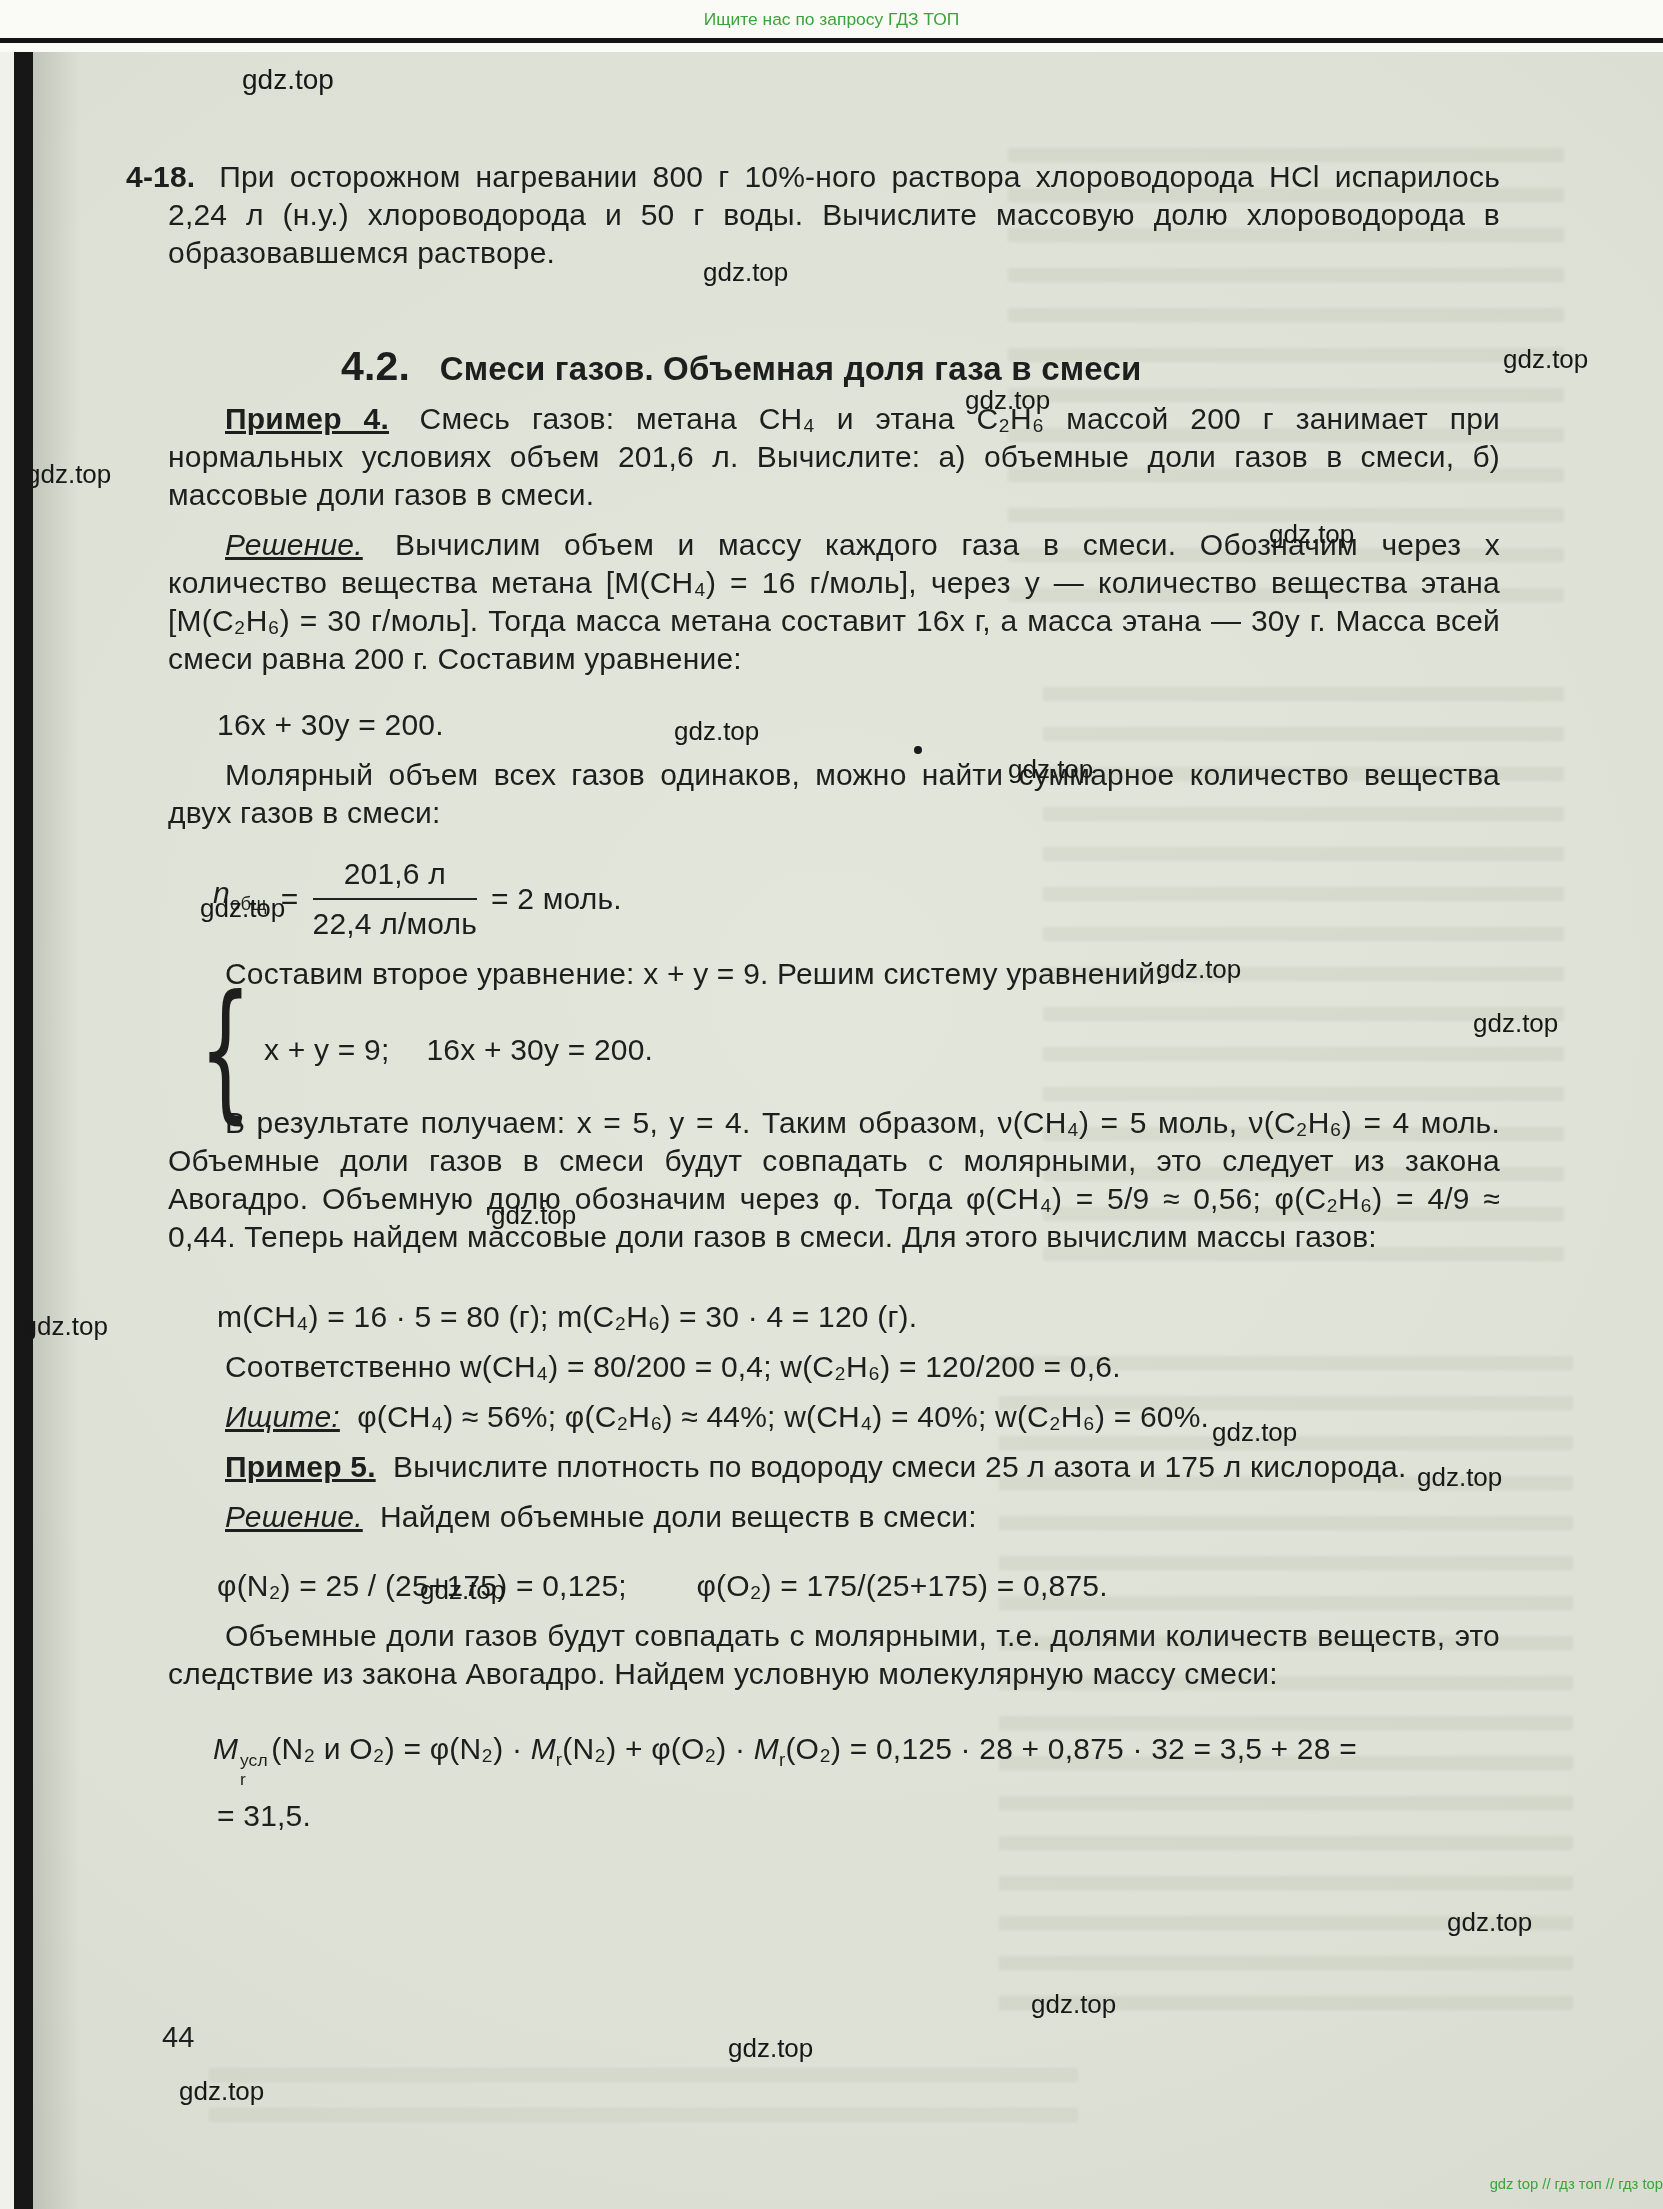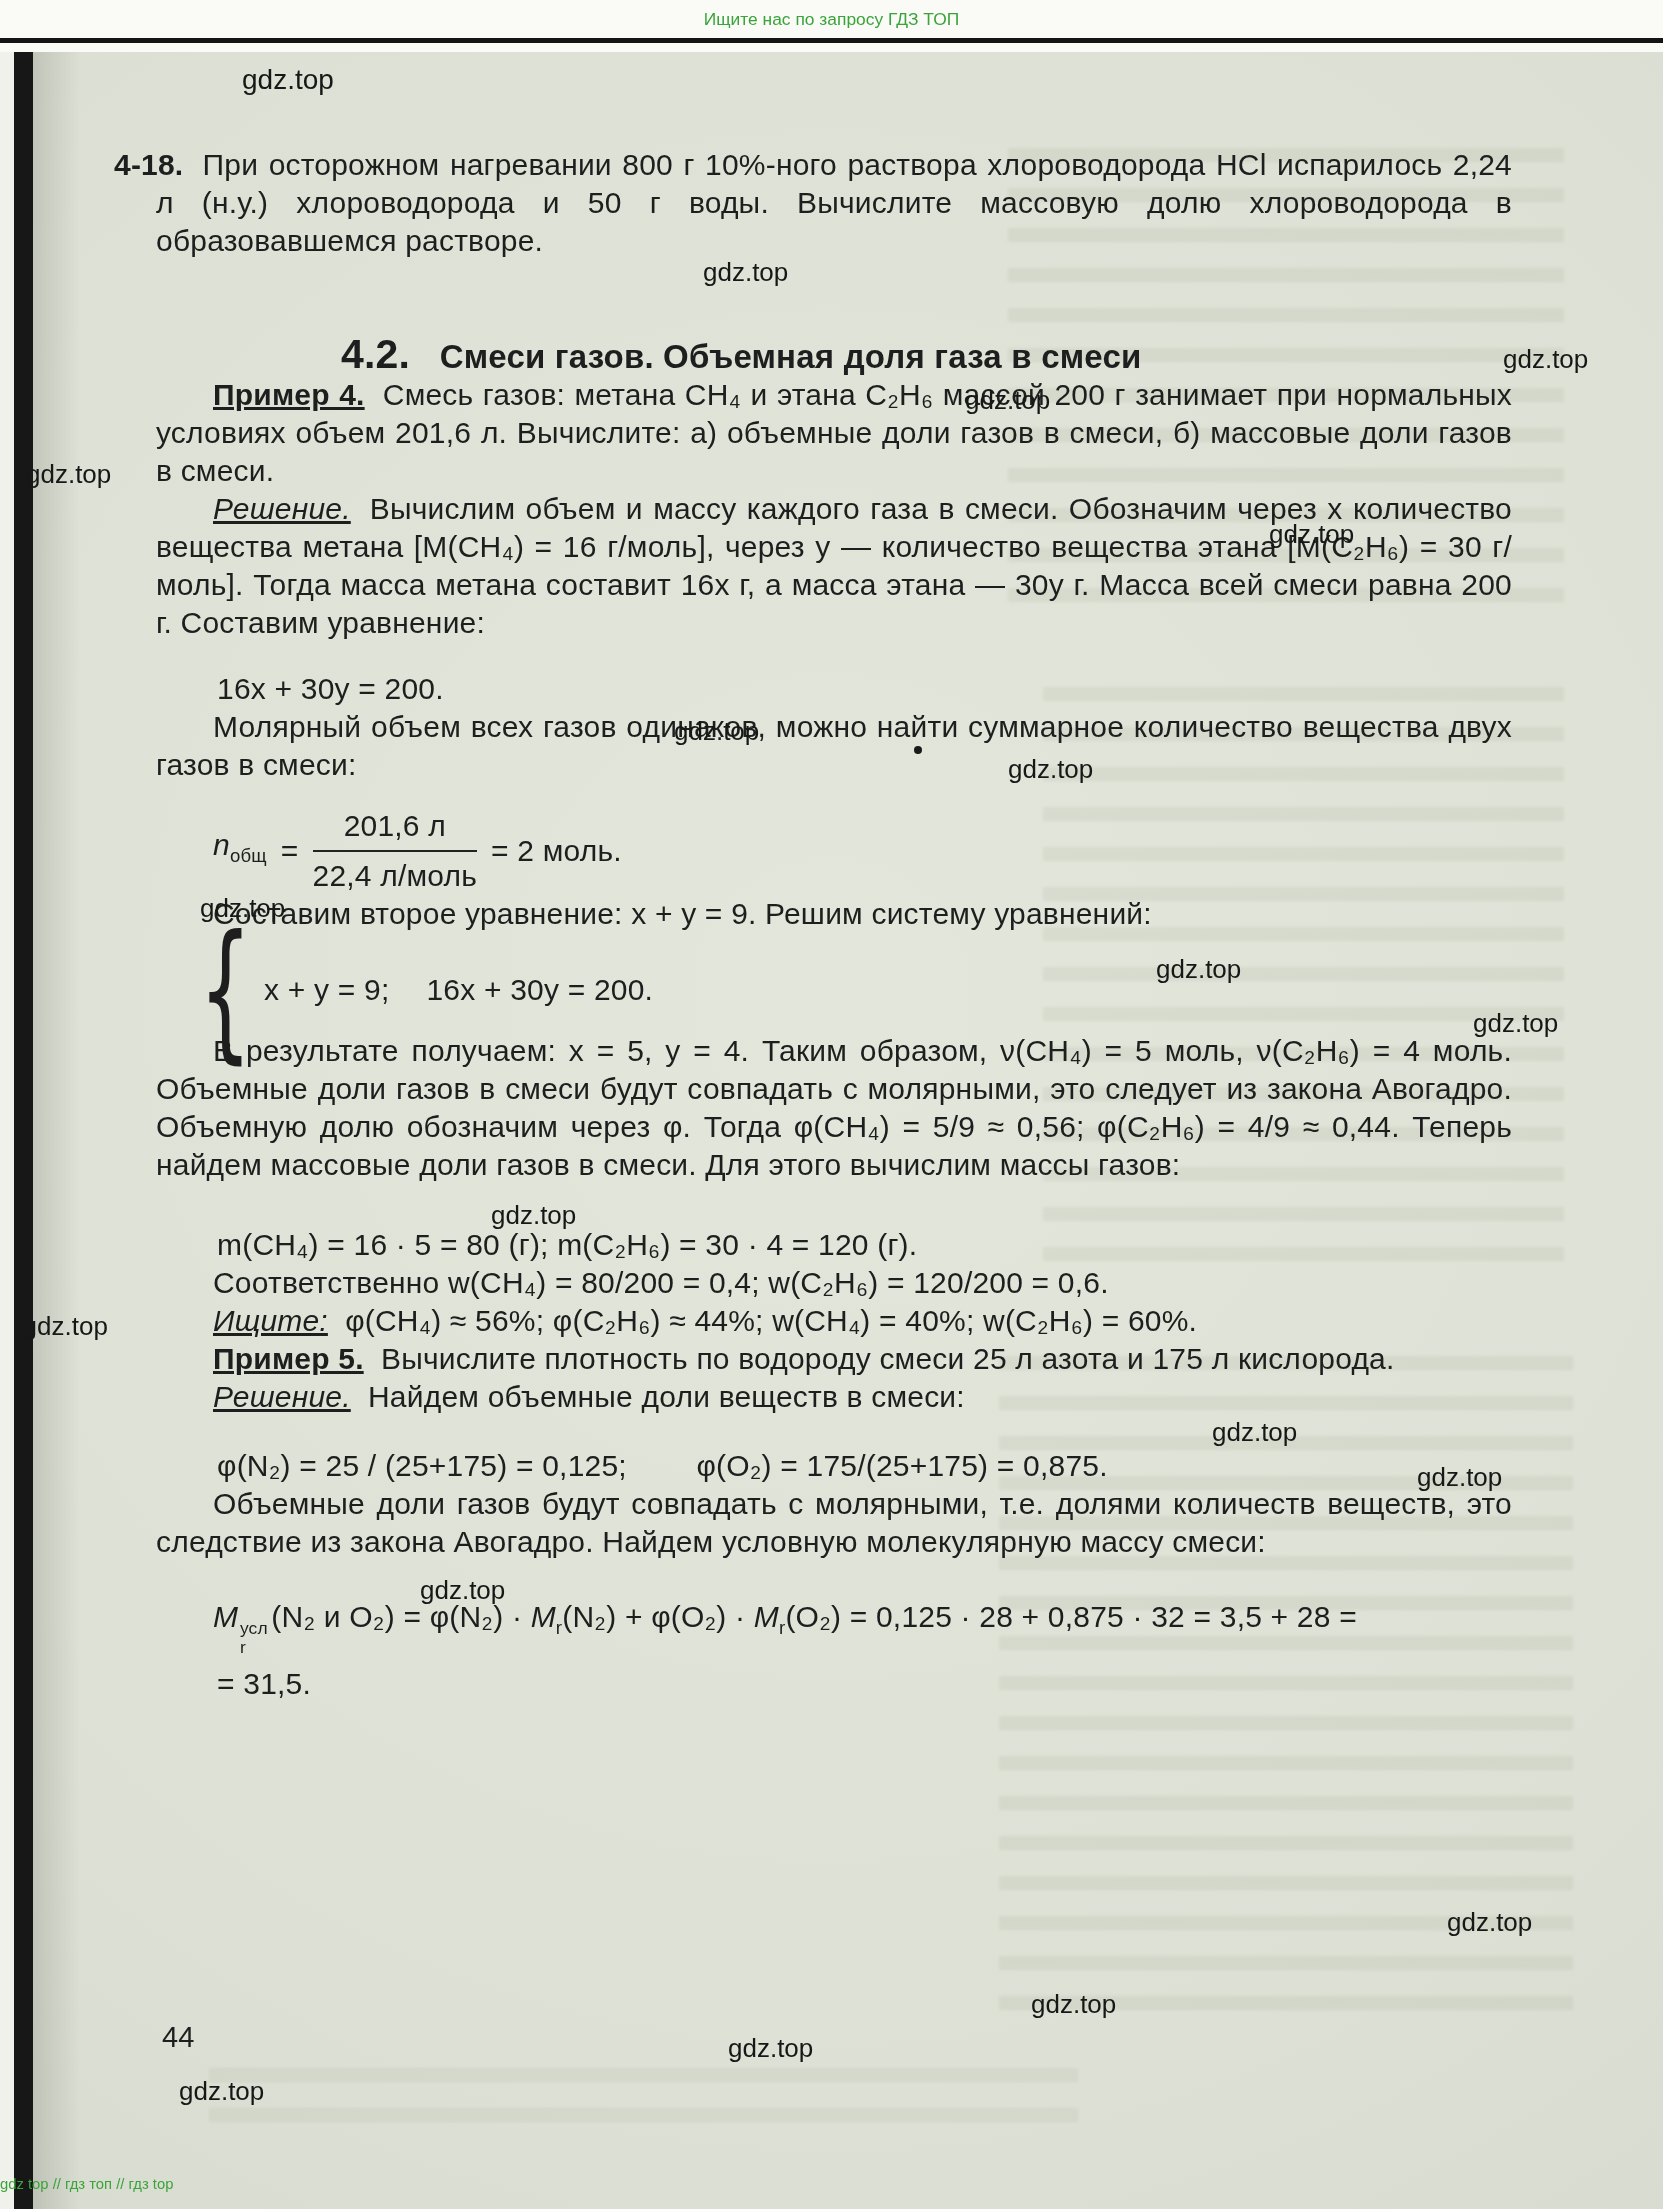--- a/index.html
+++ b/index.html
@@ -28,21 +28,21 @@
       rgba(88,115,84,0.6) 0px, rgba(88,115,84,0.6) 14px,
       rgba(0,0,0,0) 14px, rgba(0,0,0,0) 40px);}
   .g1{left:1008px;top:148px;width:556px;height:469px;}
   .g2{left:1043px;top:687px;width:521px;height:574px;}
   .g3{left:999px;top:1356px;width:574px;height:660px;}
   .g4{left:209px;top:2068px;width:869px;height:78px;opacity:0.10;}
 
   
   .content{position:absolute;left:156px;top:0;width:1356px;padding-top:146px;z-index:2;
     font-size:30px;line-height:38px;letter-spacing:0.2px;}
-  .content p{margin:0;text-align:justify;}
+  .content p{margin:12px;text-align:justify;}
   .para{text-indent:57px;}
   .para > b, .para > i{margin-right:8.7px;text-decoration:underline;}
   .prob{margin-left:196px;text-indent:-42px;text-align:justify;}
   .prob > b{margin-right:8.7px;}
 
   .section-h{display:flex;align-items:baseline;gap:29.5px;margin:75px 0 0 185px;font-weight:bold;}
   .sec-num{font-size:41px;}
   .sec-title{font-size:33px;}
 
   .m-ex4{margin-top:59px;}
@@ -68,21 +68,21 @@
   .eq-phi{margin-top:31px;}
   .phi-gap{margin-left:61px;}
   .m-avog{margin-top:28px;}
   .eq-mr{margin-top:37px;margin-left:57px;}
   .eq-mr2{margin-top:8.7px;}
   sub{font-size:0.62em;}
   .supsub{display:inline-flex;flex-direction:column;align-items:flex-start;
     font-size:0.58em;line-height:1.05;vertical-align:-0.45em;margin:0 3.5px 0 1.7px;}
 
   .page-number{position:absolute;left:162px;top:2021px;font-size:29px;z-index:2;}
-  .bottom-banner{position:absolute;left:0;top:2176px;width:100%;text-align:left;
+  .bottom-banner{position:absolute;left:0;top:2176px;width:100%;text-align:right;
     font-size:14.8px;color:#3aa43a;z-index:4;}
 
   .wm{position:absolute;z-index:3;font-size:26px;color:#171717;white-space:nowrap;}
   .ink-dot{position:absolute;left:914px;top:746px;width:7.8px;height:7.8px;border-radius:50%;
     background:#1a1a1a;z-index:2;}
 </style>
 </head>
 <body>
 
 <div class="page">

